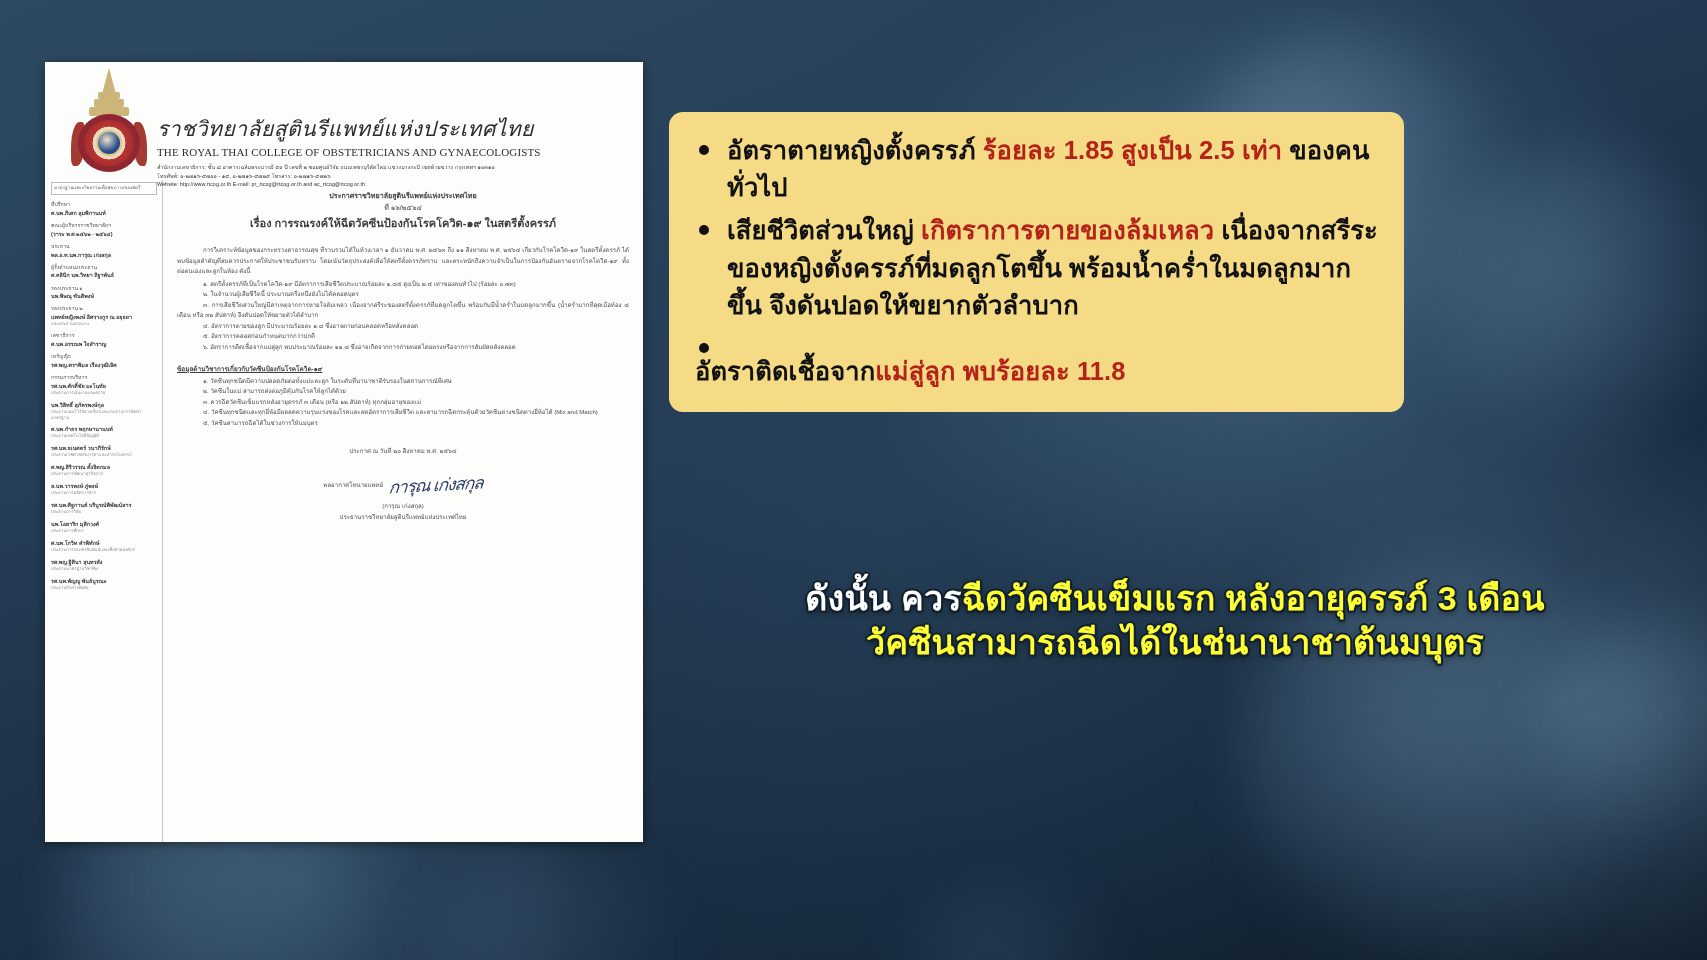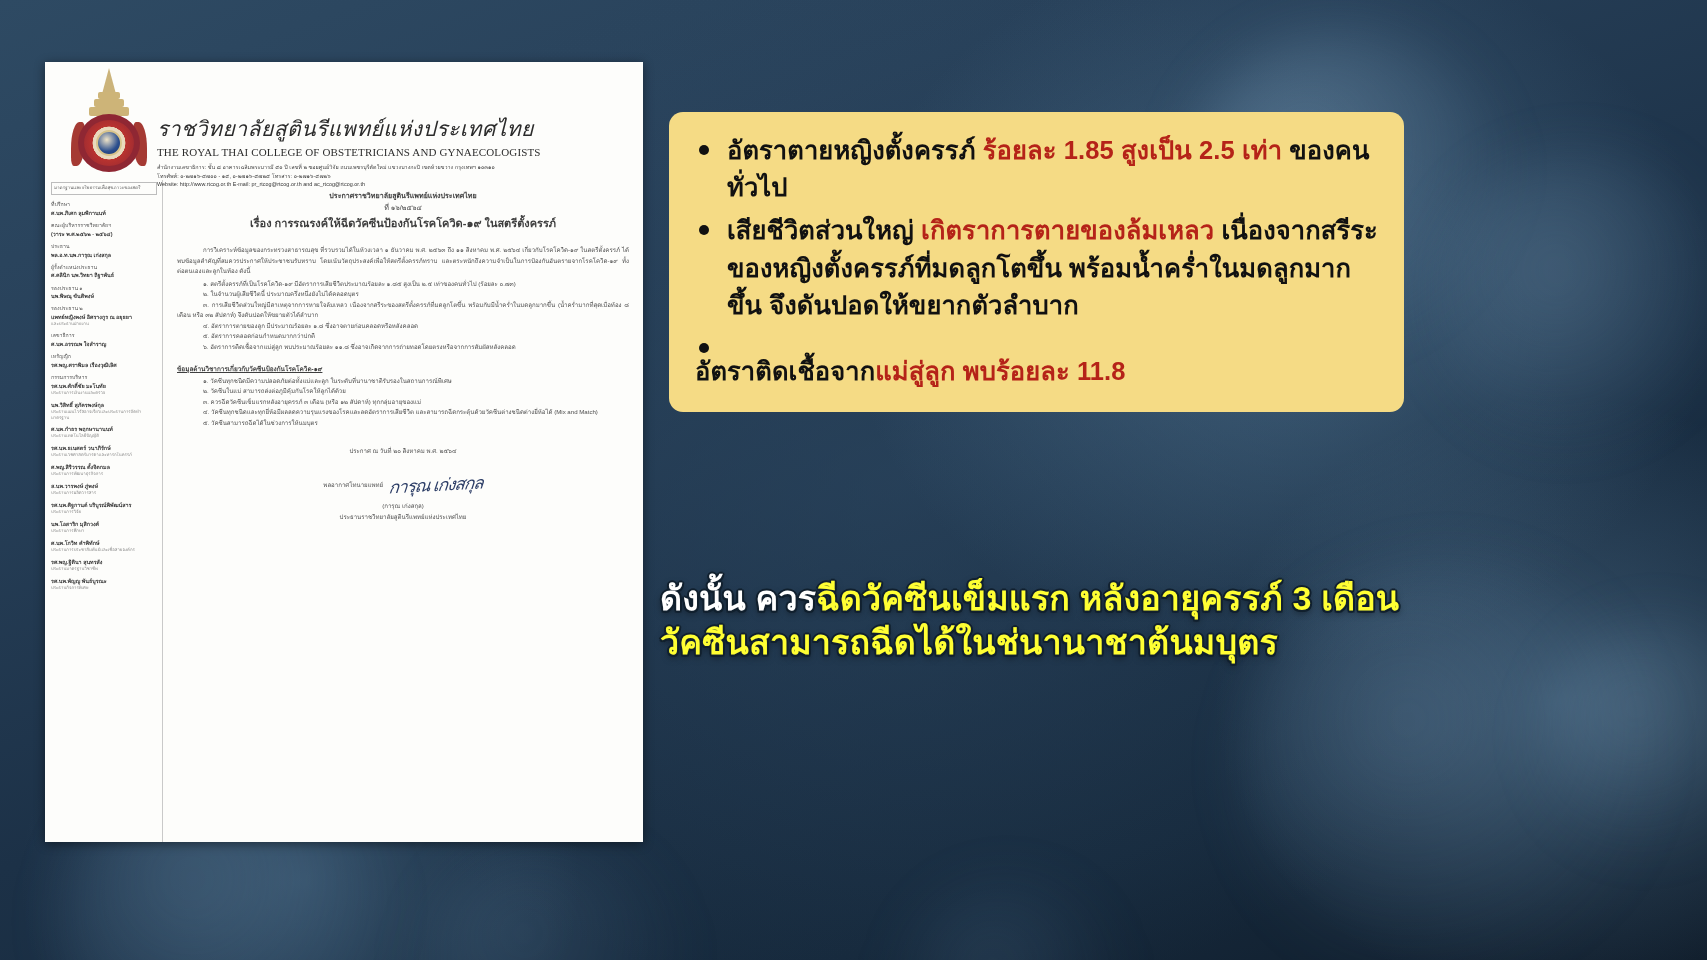--- a/index.html
+++ b/index.html
@@ -202,21 +202,21 @@
     color: #111;
     letter-spacing: .1px;
   }
   .btext .hl { color: #b52318; }
 
   
   #conclusion {
     position: absolute;
     left: 660px; top: 576px;
     width: 1030px;
-    text-align: left;
+    text-align: center;
   }
   .cline {
     font-size: 34px;
     font-weight: bold;
     line-height: 1.30;
     letter-spacing: .2px;
     text-shadow:
        2px 0 0 #11202e, -2px 0 0 #11202e, 0 2px 0 #11202e, 0 -2px 0 #11202e,
        1.5px 1.5px 0 #11202e, -1.5px 1.5px 0 #11202e, 1.5px -1.5px 0 #11202e, -1.5px -1.5px 0 #11202e,
        0 3px 7px rgba(0,0,0,0.55);

